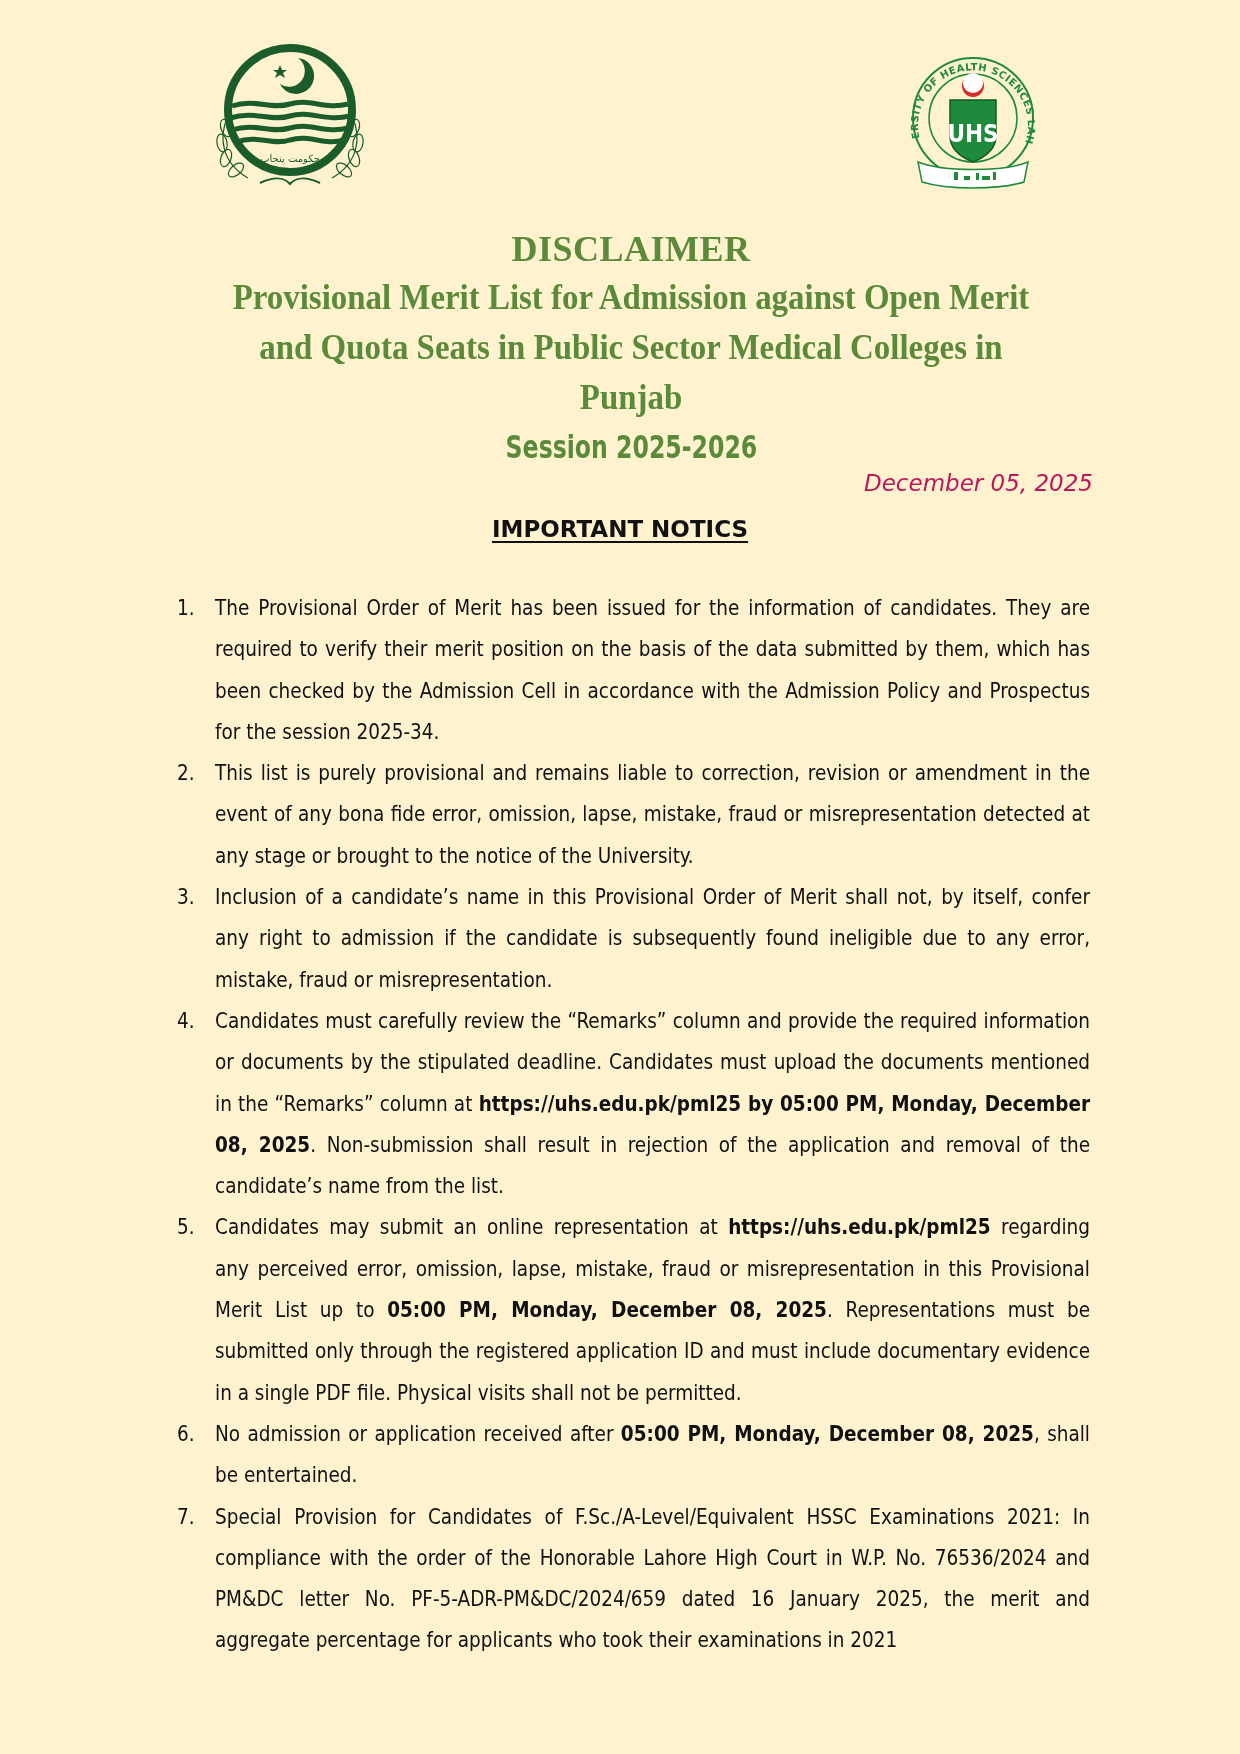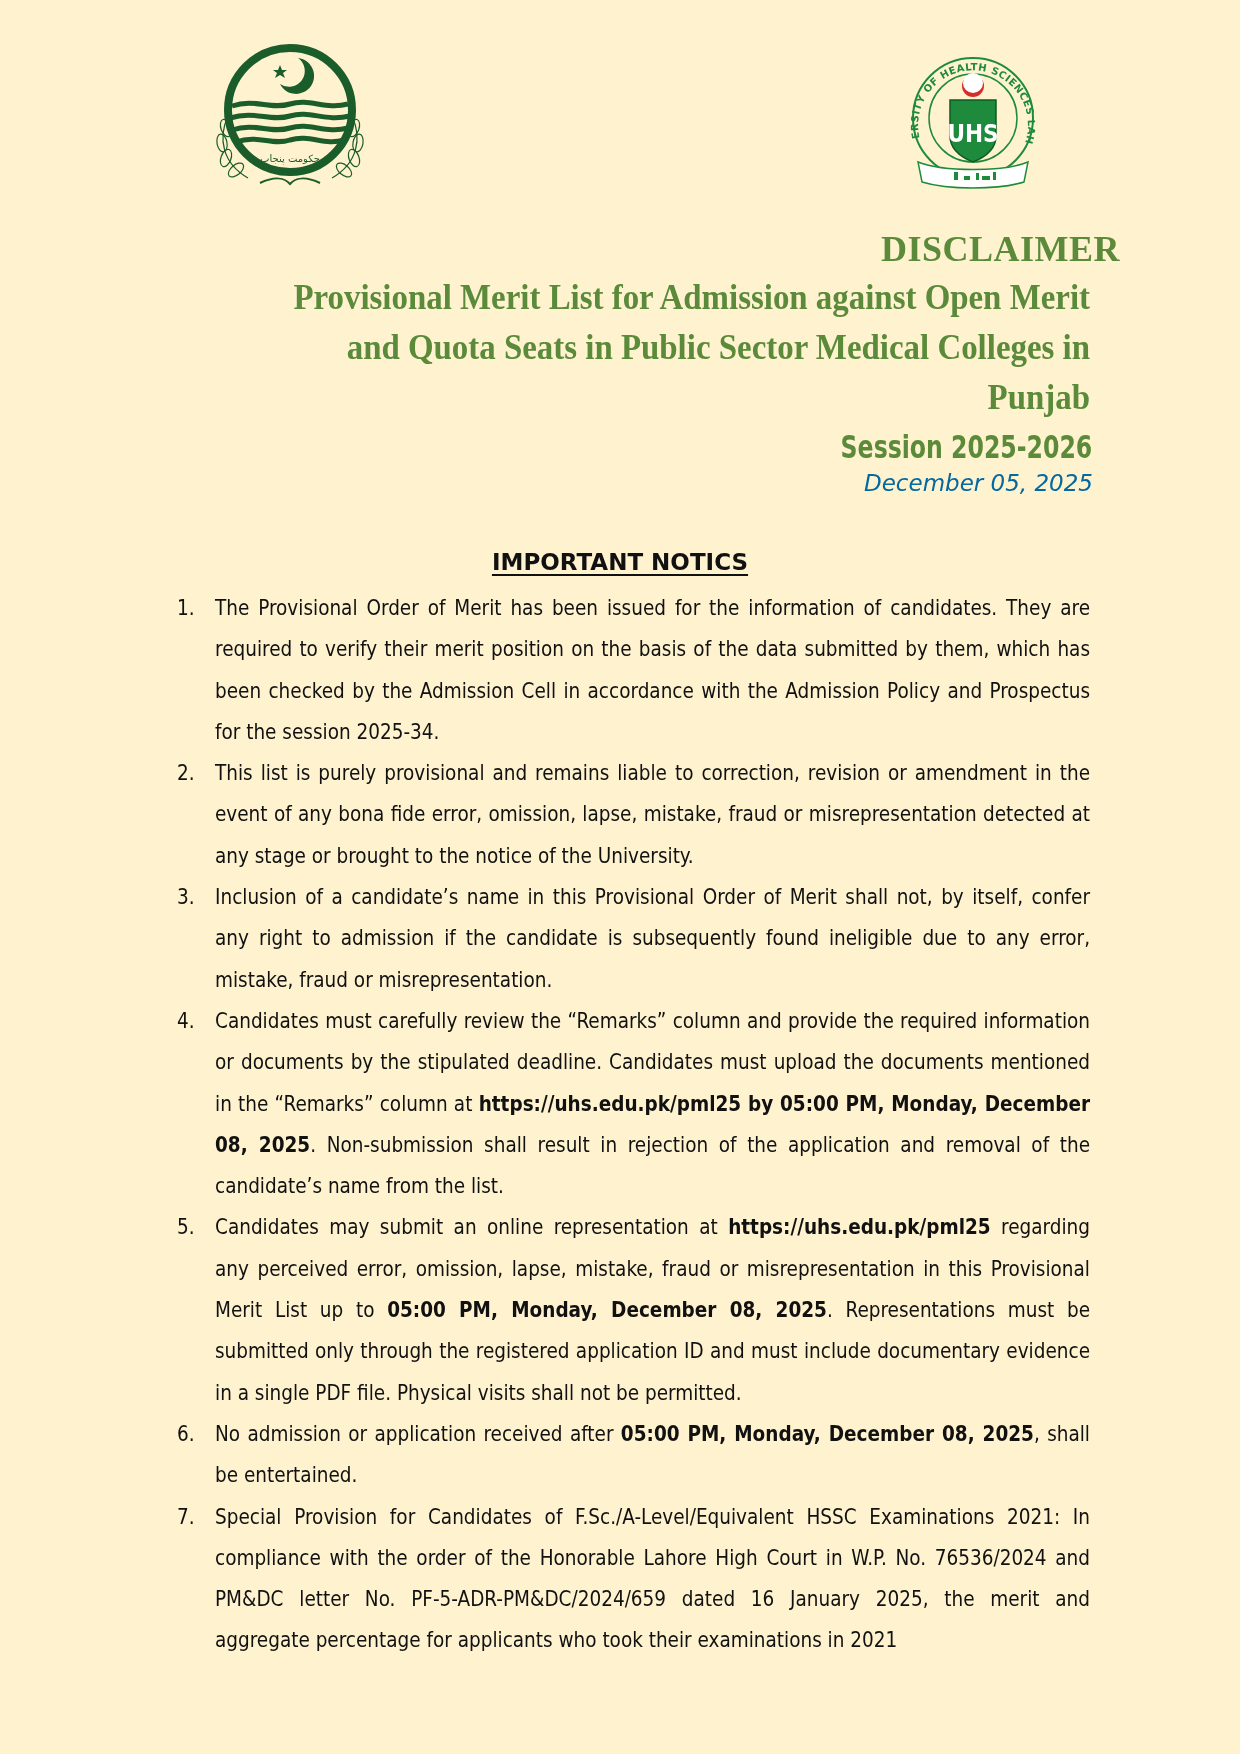--- a/index.html
+++ b/index.html
@@ -6,37 +6,37 @@
   body {
     width: 1240px; height: 1754px; overflow: hidden;
     background: #fff2cf;
     position: relative;
     font-family: "DejaVu Sans", sans-serif;
     color: #111;
   }
   .logo-left { position: absolute; left: 200px; top: 38px; width: 180px; height: 160px; }
   .logo-right { position: absolute; left: 898px; top: 50px; width: 150px; height: 142px; }
   .title-block {
-    position: absolute; left: 120px; top: 225px; width: 1000px;
-    text-align: right; color: #5a8a3a;
+    position: absolute; left: 131px; top: 225px; width: 1000px;
+    text-align: center; color: #5a8a3a;
     font-family: "Liberation Serif", "DejaVu Serif", serif; font-weight: bold;
   }
   .title-block .t1 { font-size: 36px; line-height: 48px; letter-spacing: 0.5px; }
   .title-block .t2 { font-size: 35px; line-height: 50px; transform: scaleX(0.94); }
   .title-block .t3 {
     font-family: "DejaVu Sans Condensed", "DejaVu Sans", sans-serif;
     font-size: 32px; line-height: 48px; transform: scaleX(0.82); display: inline-block;
   }
   .date {
     position: absolute; right: 147px; top: 470px;
-    color: #0369a1; font-style: italic; font-size: 23px;
+    color: #be185d; font-style: italic; font-size: 23px;
     font-family: "DejaVu Sans", sans-serif;
   }
   .notice-heading {
-    position: absolute; left: 0; width: 1240px; top: 549px; text-align: center;
+    position: absolute; left: 0; width: 1240px; top: 516px; text-align: center;
     font-weight: bold; font-size: 23px; text-decoration: underline;
     text-underline-offset: 4px; text-decoration-thickness: 2px;
     font-family: "DejaVu Sans", sans-serif;
   }
   ol.notices {
     position: absolute; left: 160px; top: 588px; width: 930px;
     margin: 0; padding: 0; list-style: none;
     font-family: "DejaVu Sans Condensed", "DejaVu Sans", sans-serif;
     font-size: 20.5px; line-height: 41.3px;
   }

